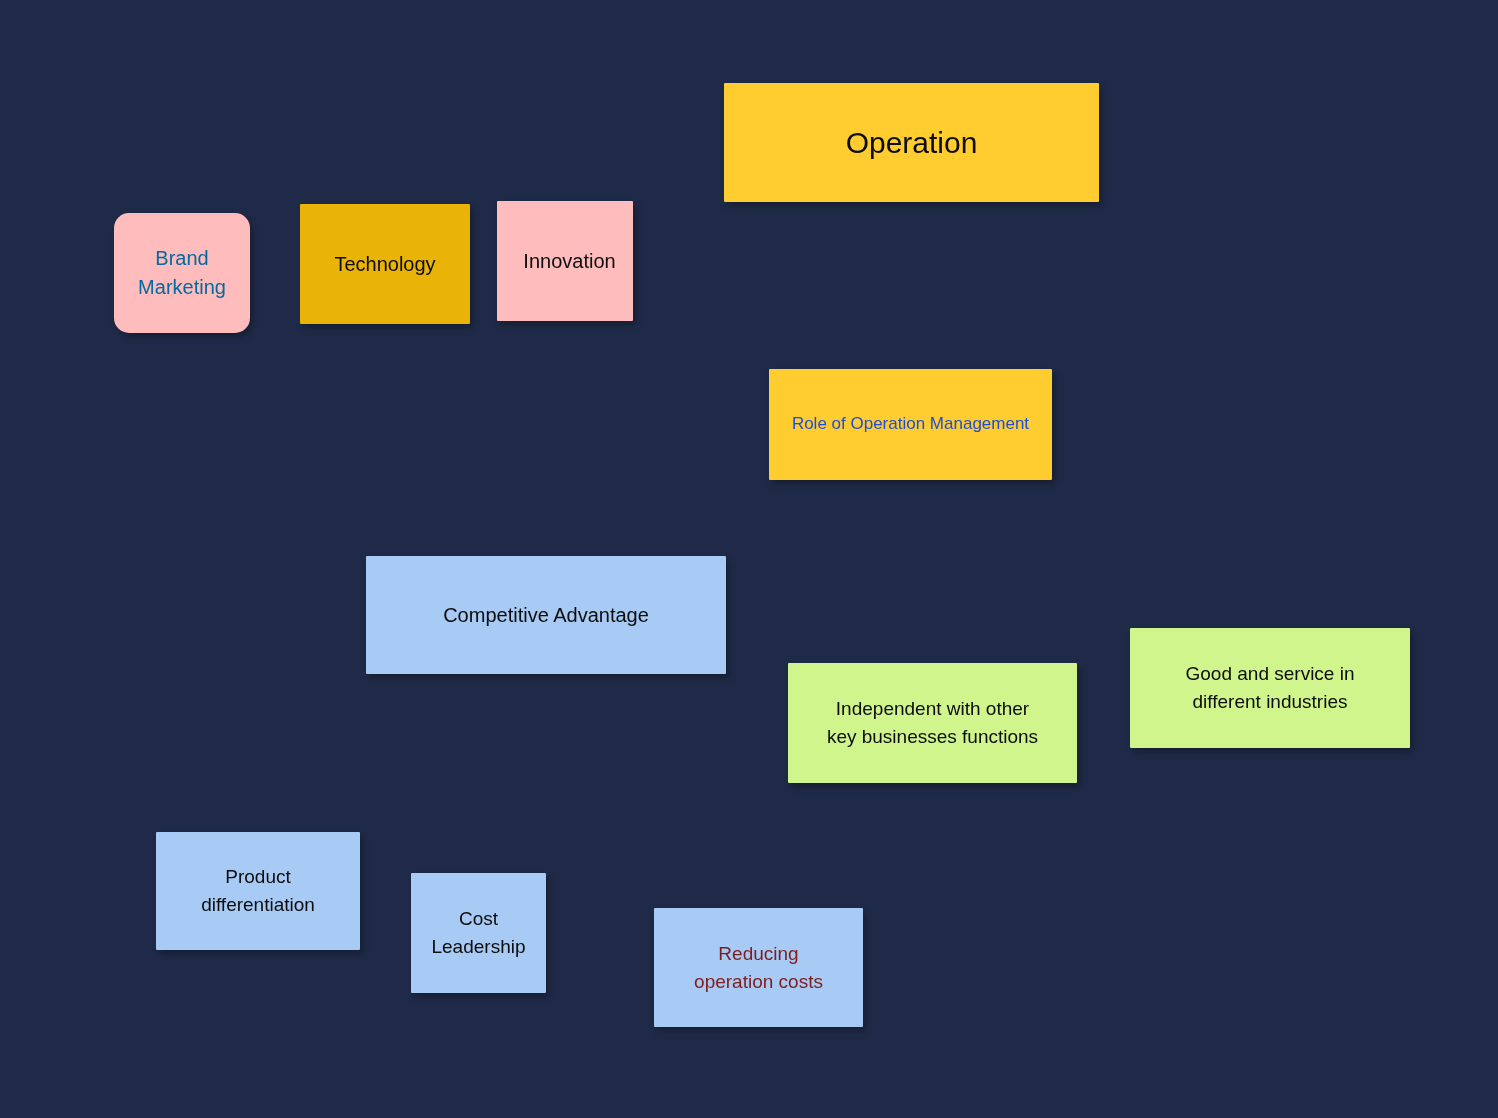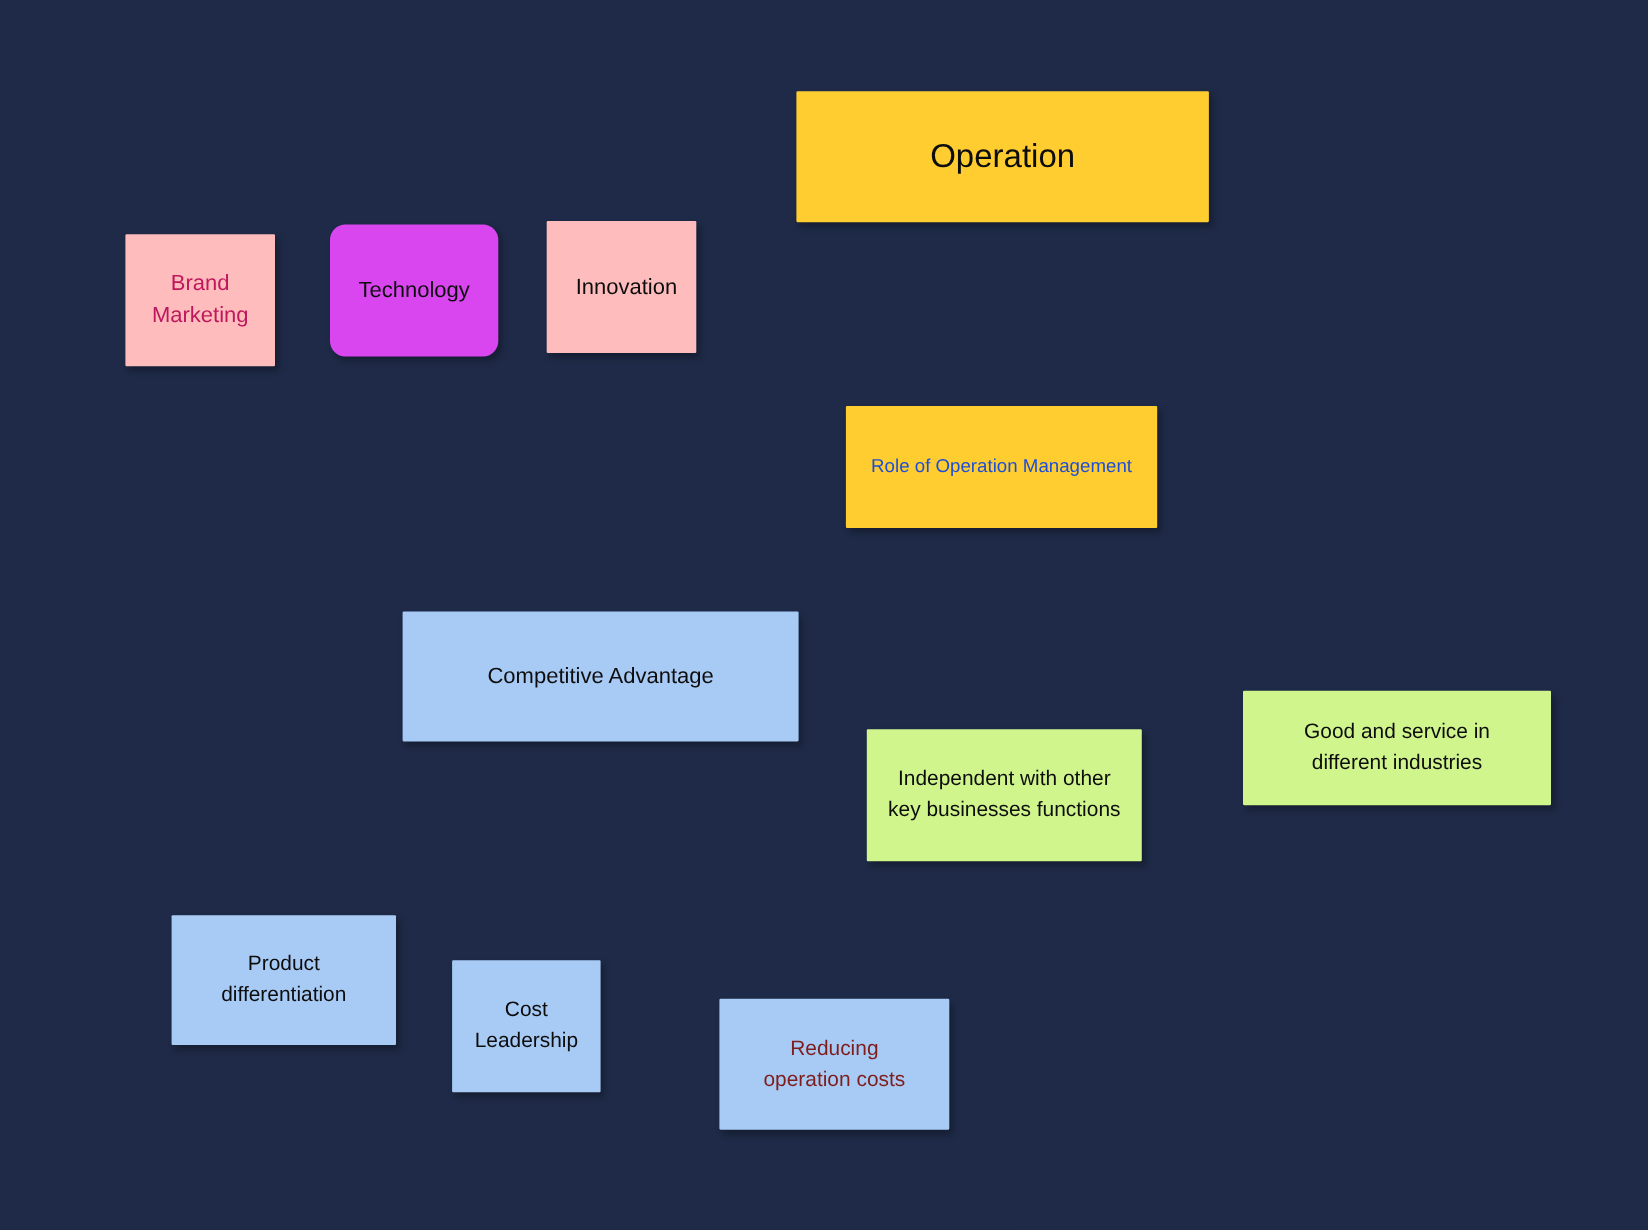--- a/index.html
+++ b/index.html
@@ -37,29 +37,29 @@
     display: block;
     width: 100%;
     white-space: pre-line;
   }
 </style>
 </head>
 <body>
 
 <div id="board" style="width: 1498px; height: 1118px; background: rgb(30, 42, 71);">
     <div class="card card-yellow" style="left: 724px; top: 83px; width: 375px; height: 119px; background: rgb(255, 205, 48); color: rgb(13, 13, 13); font-size: 30px;"><span class="label">Operation</span></div>
-    <div class="card card-pink" style="left: 114px; top: 213px; width: 136px; height: 120px; background: rgb(255, 188, 188); color: #be185d; font-size: 20px;"><span class="label">Brand
+    <div class="card card-pink" style="left: 114px; top: 213px; width: 136px; height: 120px; background: rgb(255, 188, 188); color: #0369a1; font-size: 20px; border-radius: 15px;"><span class="label">Brand
 Marketing</span></div>
-    <div class="card card-pink" style="left: 300px; top: 204px; width: 153px; height: 120px; background: #d946ef; color: rgb(13, 13, 13); font-size: 20px; border-radius: 14px;"><span class="label">Technology</span></div>
+    <div class="card card-pink" style="left: 300px; top: 204px; width: 170px; height: 120px; background: #eab308; color: rgb(13, 13, 13); font-size: 20px;"><span class="label">Technology</span></div>
     <div class="card card-pink" style="left: 497px; top: 201px; width: 136px; height: 120px; background: rgb(255, 188, 188); color: rgb(13, 13, 13); font-size: 20px; padding-left: 19px;"><span class="label">Innovation</span></div>
     <div class="card card-yellow" style="left: 769px; top: 369px; width: 283px; height: 111px; background: rgb(255, 205, 48); color: #1d4ed8; font-size: 17px;"><span class="label">Role of Operation Management</span></div>
     <div class="card card-blue" style="left: 366px; top: 556px; width: 360px; height: 118px; background: rgb(168, 203, 245); color: rgb(13, 13, 13); font-size: 20px;"><span class="label">Competitive Advantage</span></div>
-    <div class="card card-green" style="left: 788px; top: 663px; width: 250px; height: 120px; background: rgb(208, 245, 141); color: rgb(13, 13, 13); font-size: 19px;"><span class="label">Independent with other
+    <div class="card card-green" style="left: 788px; top: 663px; width: 289px; height: 120px; background: rgb(208, 245, 141); color: rgb(13, 13, 13); font-size: 19px;"><span class="label">Independent with other
 key businesses functions</span></div>
-    <div class="card card-green" style="left: 1130px; top: 628px; width: 280px; height: 104px; background: rgb(208, 245, 141); color: rgb(13, 13, 13); font-size: 19px;"><span class="label">Good and service in
+    <div class="card card-green" style="left: 1130px; top: 628px; width: 280px; height: 120px; background: rgb(208, 245, 141); color: rgb(13, 13, 13); font-size: 19px;"><span class="label">Good and service in
 different industries</span></div>
     <div class="card card-blue" style="left: 156px; top: 832px; width: 204px; height: 118px; background: rgb(168, 203, 245); color: rgb(13, 13, 13); font-size: 19px;"><span class="label">Product
 differentiation</span></div>
     <div class="card card-blue" style="left: 411px; top: 873px; width: 135px; height: 120px; background: rgb(168, 203, 245); color: rgb(13, 13, 13); font-size: 19px;"><span class="label">Cost
 Leadership</span></div>
     <div class="card card-blue" style="left: 654px; top: 908px; width: 209px; height: 119px; background: rgb(168, 203, 245); color: #7f1d1d; font-size: 19px;"><span class="label">Reducing
 operation costs</span></div>
   </div>
 
 </body></html>

